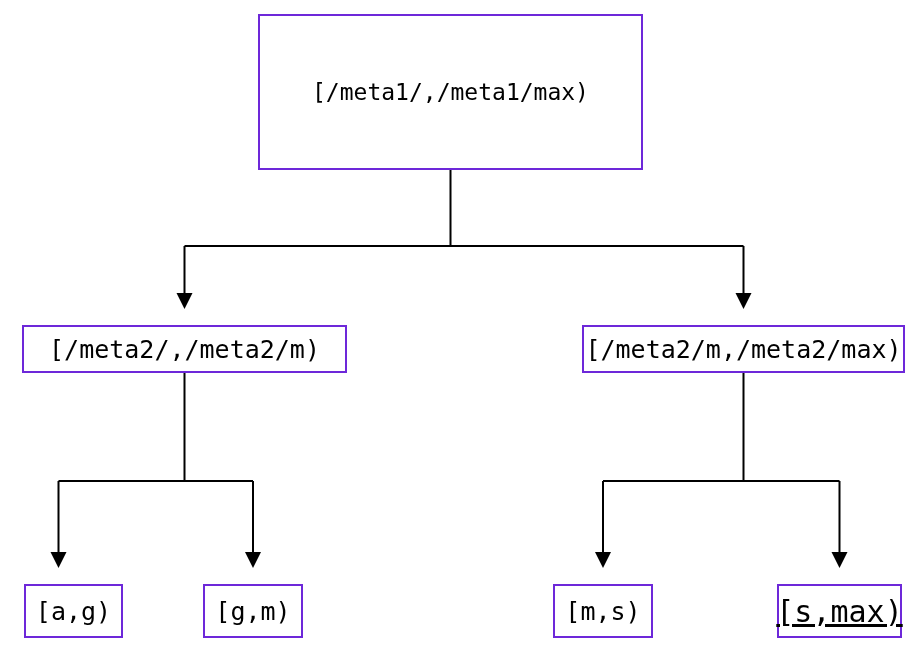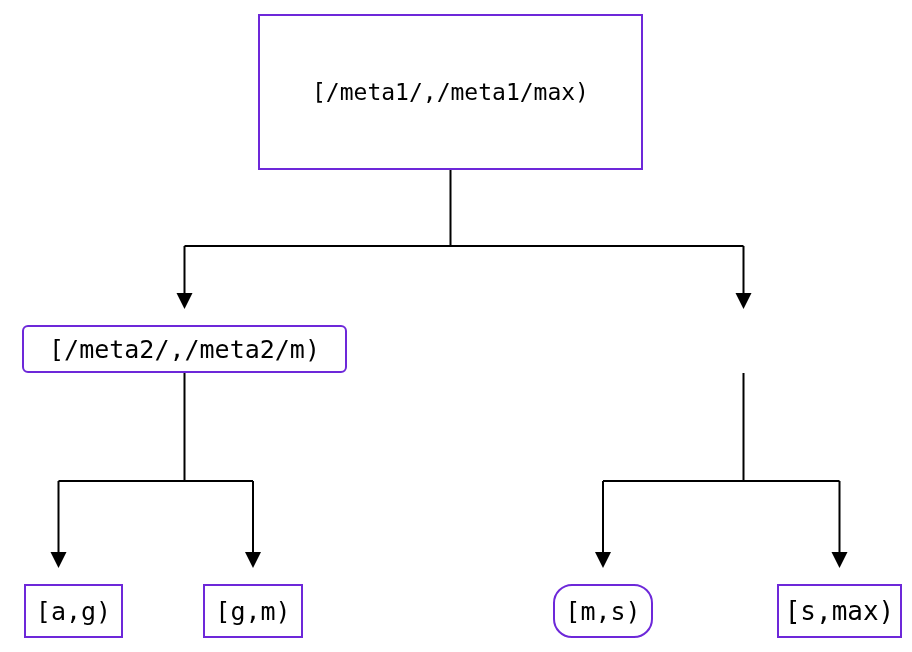--- a/index.html
+++ b/index.html
@@ -28,26 +28,26 @@
     box-sizing: border-box;
     border: 2px solid #6d28d9;
     background: #ffffff;
     color: #000000;
     display: flex;
     align-items: center;
     justify-content: center;
     white-space: nowrap;
   }
   #node-root       { left: 258px; top: 14px;  width: 385px; height: 156px; font-size: 23px; }
-  #node-meta2-low  { left: 22px;  top: 325px; width: 325px; height: 48px;  font-size: 25px; border-radius: 6px; }
+  #node-meta2-low  { left: 22px;  top: 325px; width: 325px; height: 48px;  font-size: 25px; }
   #node-meta2-high { left: 582px; top: 325px; width: 323px; height: 48px;  font-size: 25px; }
   #node-leaf-ag    { left: 24px;   top: 584px; width: 99px;  height: 54px;  font-size: 25px; }
   #node-leaf-gm    { left: 203px; top: 584px; width: 100px; height: 54px;  font-size: 25px; }
-  #node-leaf-ms    { left: 553px; top: 584px; width: 100px; height: 54px;  font-size: 25px; border-radius: 19px; }
-  #node-leaf-smax  { left: 777px; top: 584px; width: 125px; height: 54px;  font-size: 26px; }
+  #node-leaf-ms    { left: 553px; top: 584px; width: 100px; height: 54px;  font-size: 25px; }
+  #node-leaf-smax  { left: 777px; top: 584px; width: 125px; height: 54px;  font-size: 30px; text-decoration: underline; }
   .edge-line {
     stroke: #000000;
     stroke-width: 2;
     fill: none;
   }
   .arrowhead {
     fill: #000000;
     stroke: none;
   }
 </style>
@@ -74,20 +74,21 @@
       <path class="edge-line" d="M743.5 373 V481 M603 481 H839.5 M603 481 V553 M839.5 481 V553"></path>
       <polygon class="arrowhead" points="603,568 595,552 611,552"></polygon>
       <polygon class="arrowhead" points="839.5,568 831.5,552 847.5,552"></polygon>
     </g>
   </svg>
 
   <div class="node" id="node-root">[/meta1/,/meta1/max)</div>
 
   <div class="node" id="node-meta2-low">[/meta2/,/meta2/m)</div>
 
+  <div class="node" id="node-meta2-high">[/meta2/m,/meta2/max)</div>
 
   <div class="node" id="node-leaf-ag">[a,g)</div>
 
   <div class="node" id="node-leaf-gm">[g,m)</div>
 
   <div class="node" id="node-leaf-ms">[m,s)</div>
 
   <div class="node" id="node-leaf-smax">[s,max)</div>
 
 </div>

